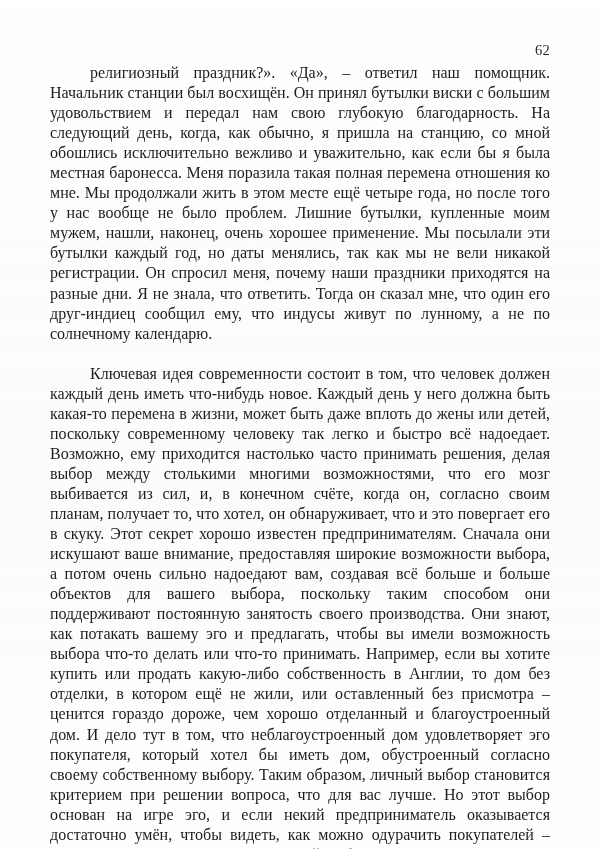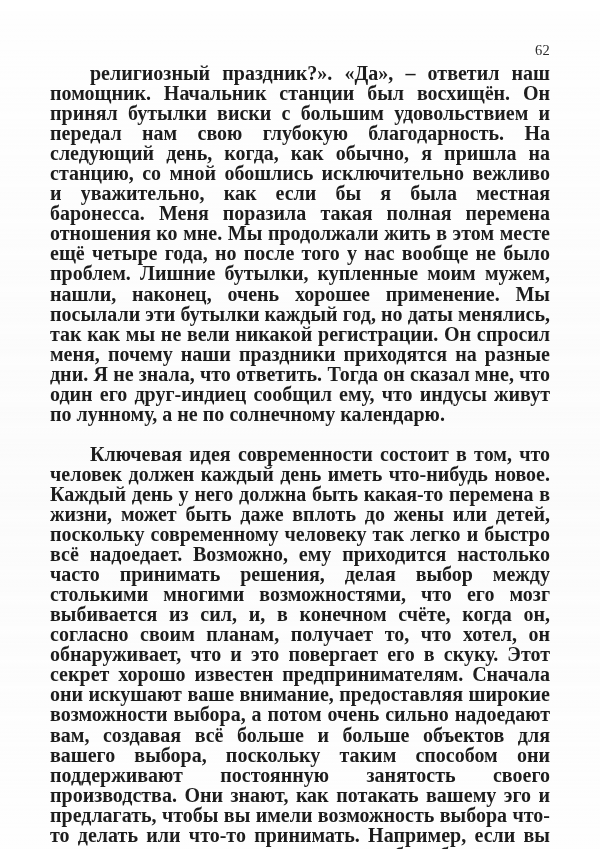--- a/index.html
+++ b/index.html
@@ -53,26 +53,25 @@
     top: 52px;
     left: 50px;
     width: 500px;
   }
 
   p.para {
     margin: 0;
     text-indent: 40px;
     text-align: justify;
     text-justify: inter-word;
-    font-size: 20px;
+    font-size: 16px;
     line-height: 20.05px;
     color: #1d1d1d;
     hyphens: none;
     word-spacing: 0.1px;
-    font-weight: bold;
   }
 
   p.para + p.para {
     margin-top: 20px;
   }
 
   
   p.para:last-child {
     margin-bottom: 0;
   }

